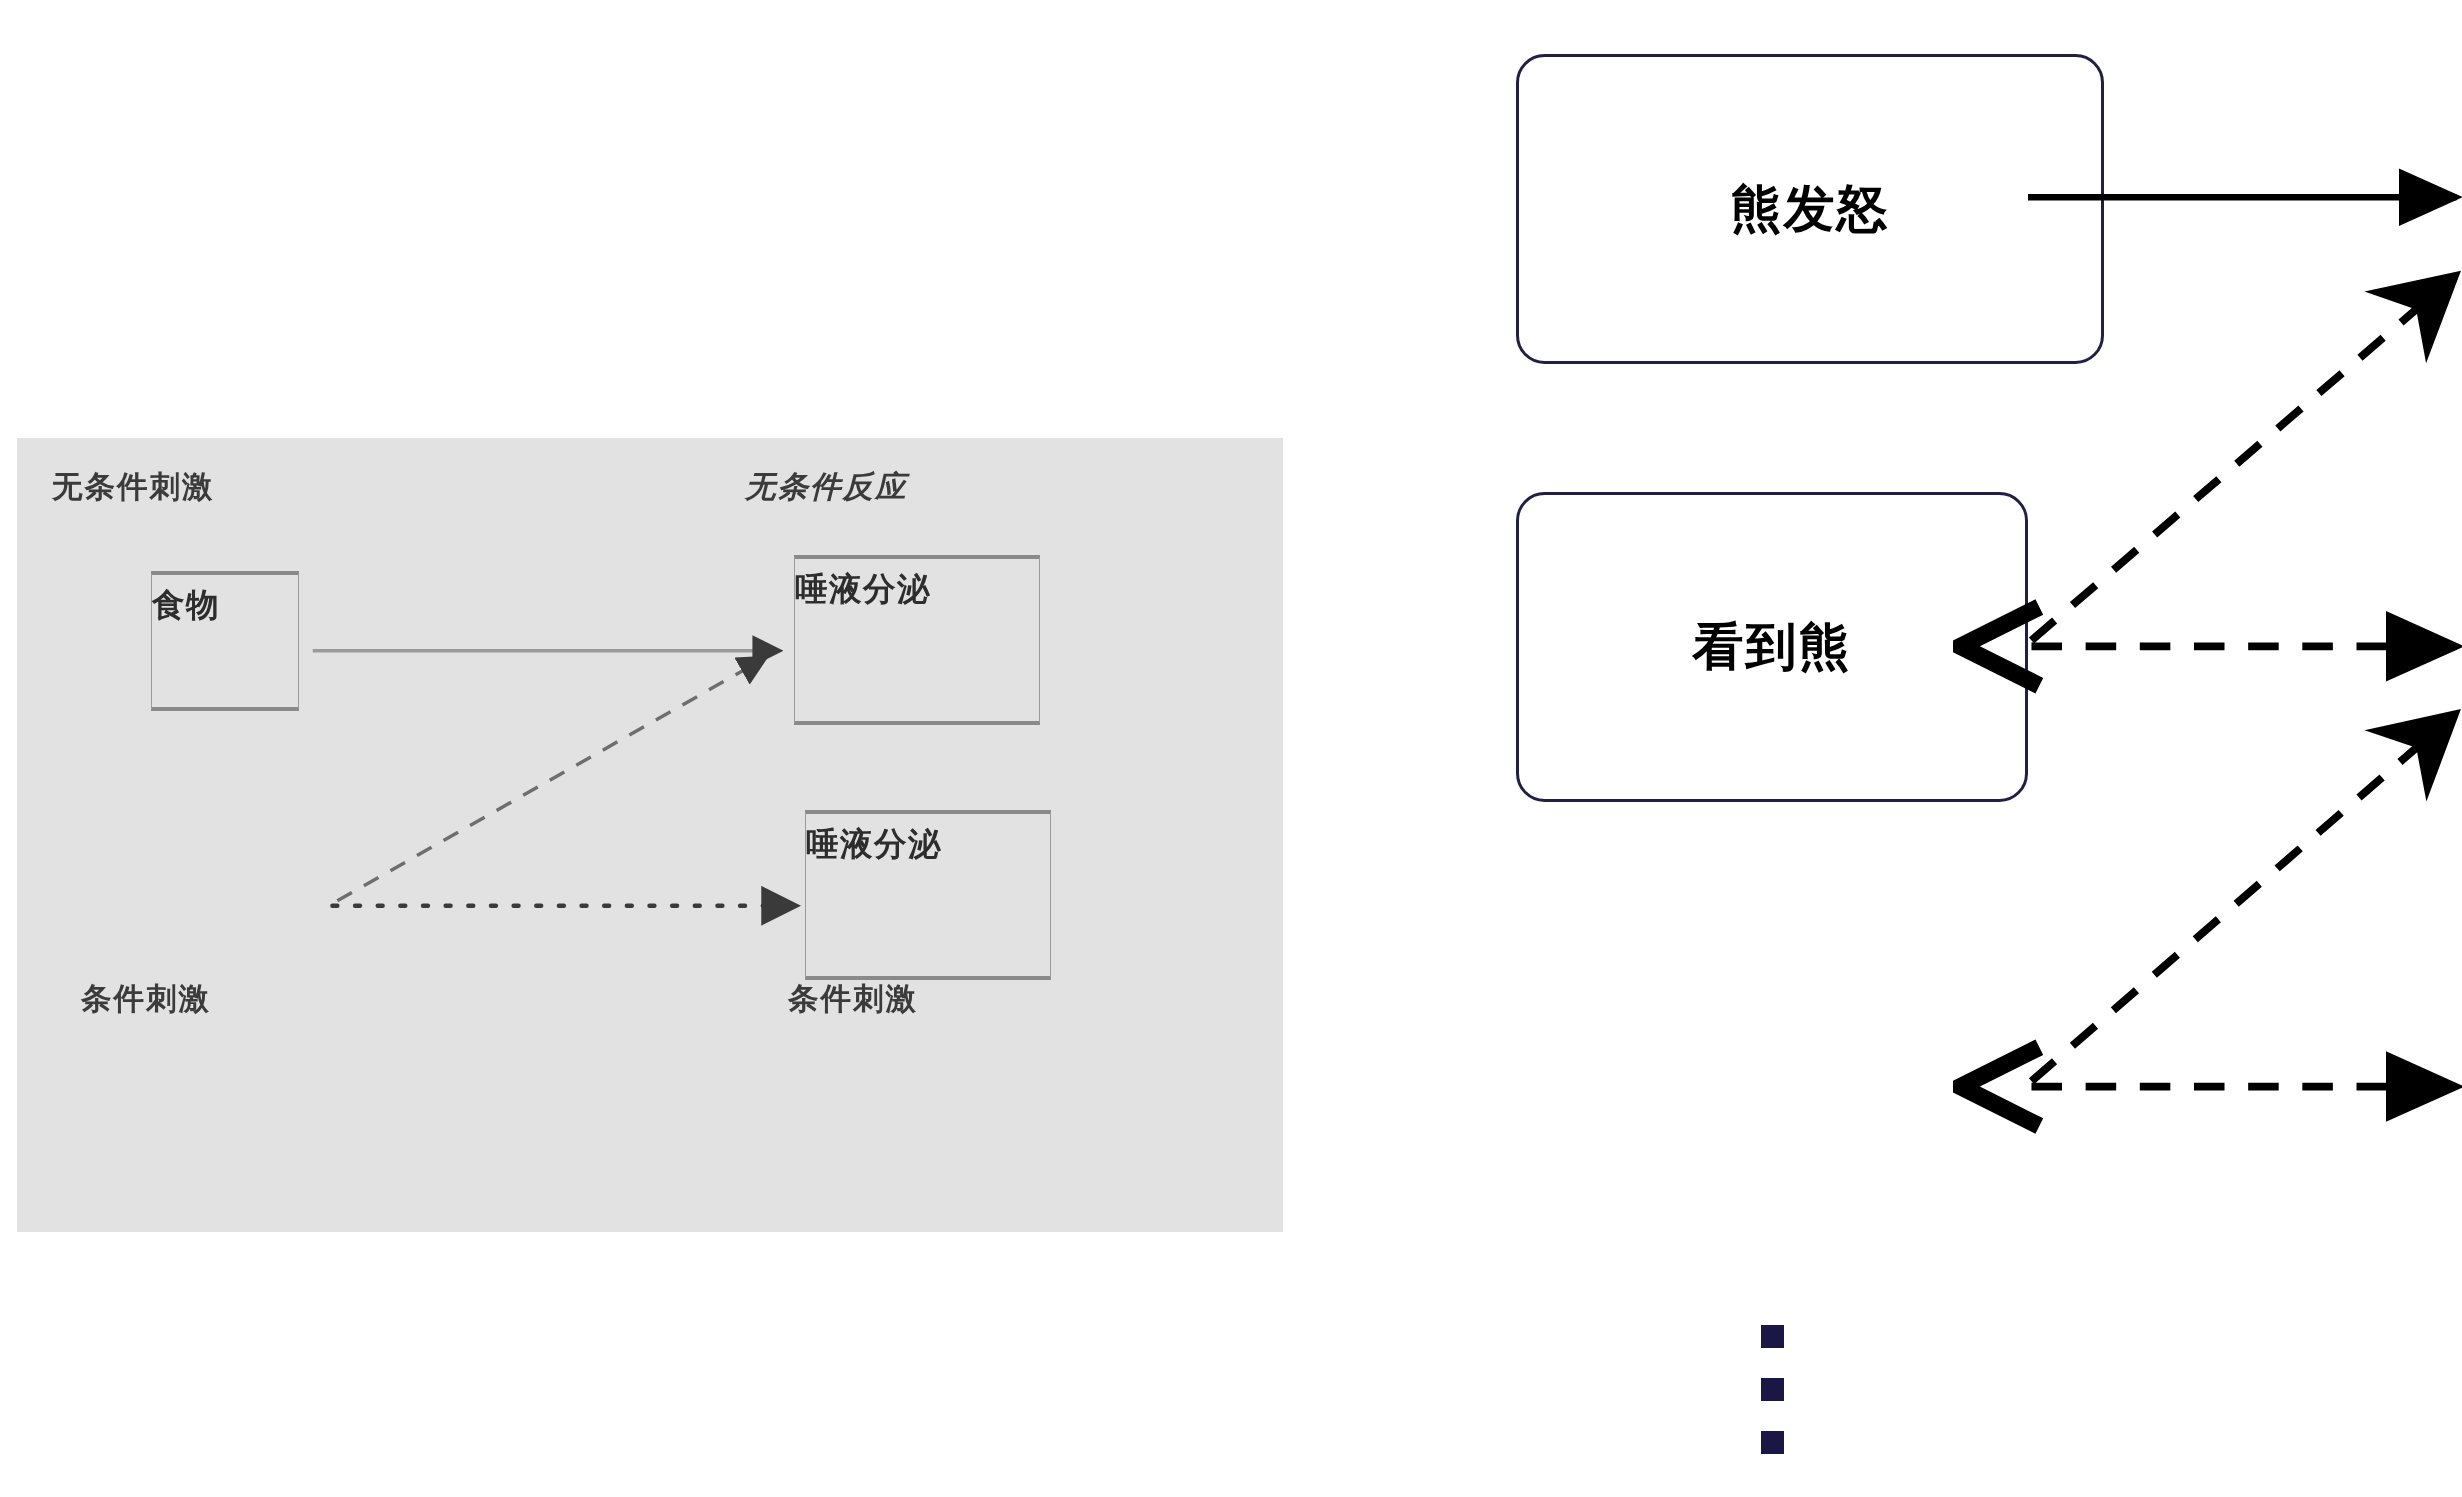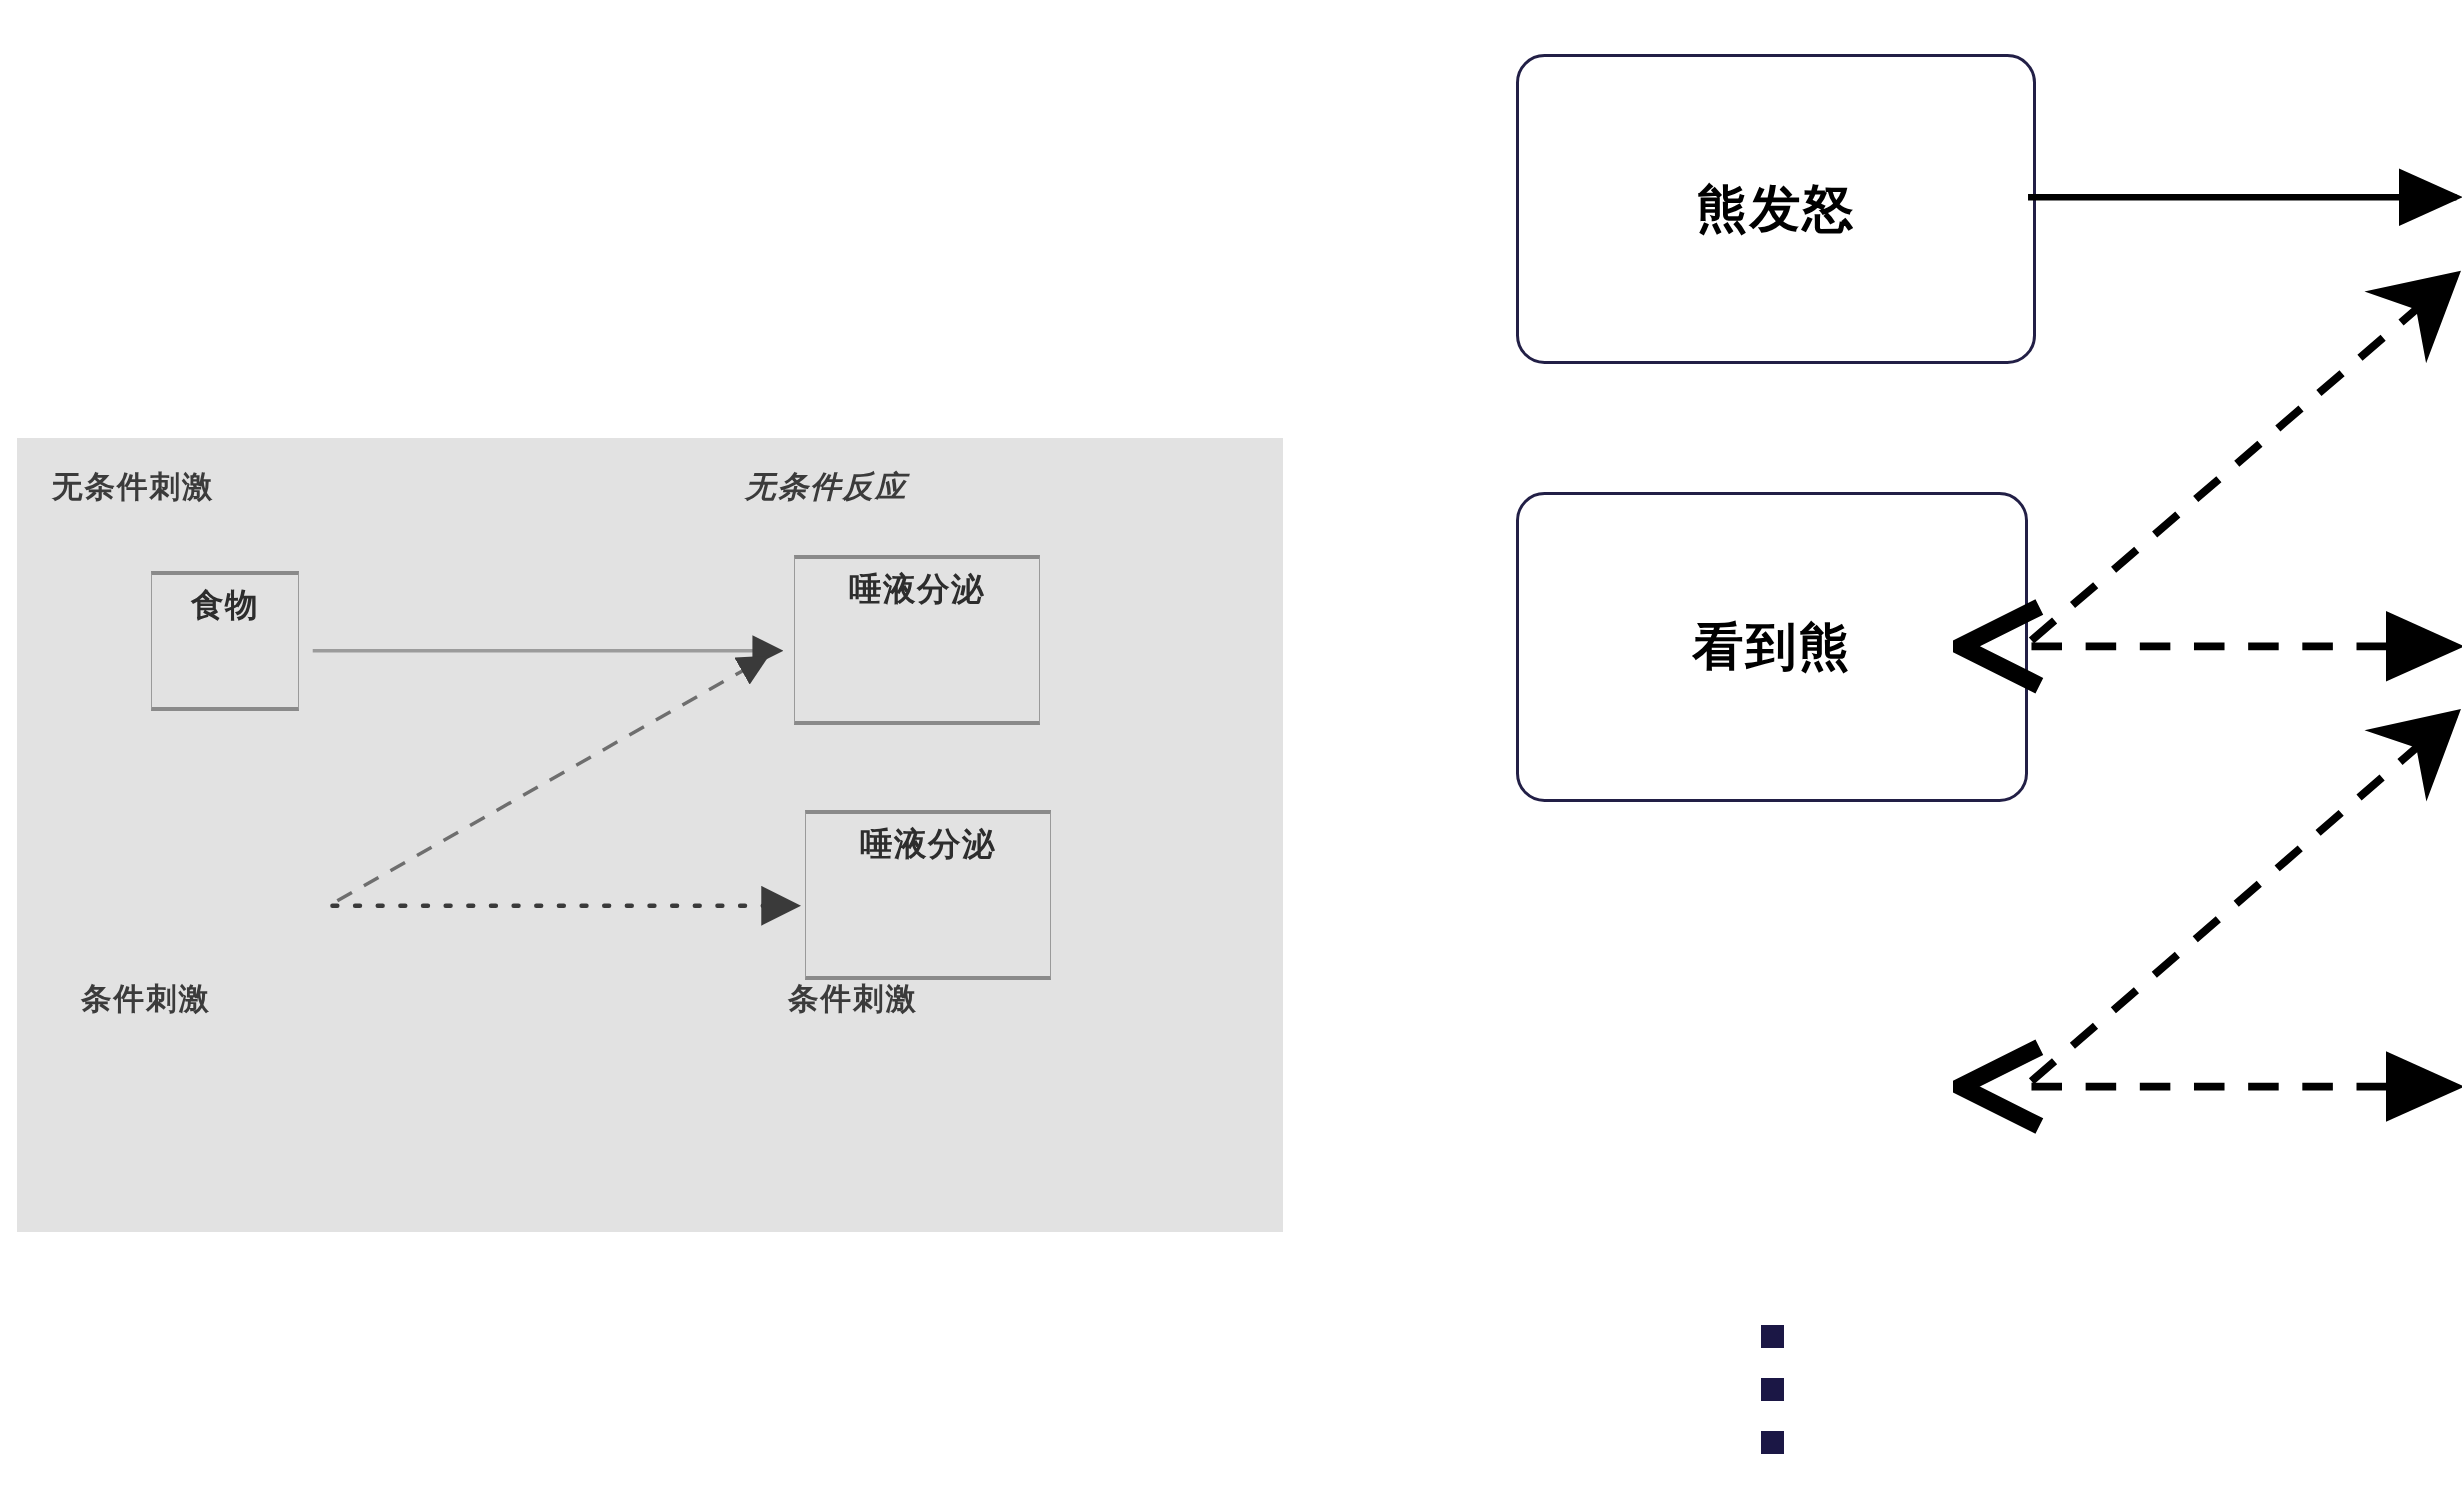--- a/index.html
+++ b/index.html
@@ -38,21 +38,21 @@
   }
   .cc-box {
     position: absolute;
     background: #e2e2e2;
     border: 1.5px solid #9a9a9a;
     border-top: 4.4px solid #8a8a8a;
     border-bottom: 4.4px solid #8a8a8a;
     box-sizing: border-box;
     display: flex;
     align-items: flex-start;
-    justify-content: center;
+    justify-content: flex-start;
     padding-top: 8.9px;
   }
   .cc-box span {
     color: #2d2d2d;
     font-size: 32.5px;
     font-weight: 700;
     letter-spacing: 1.5px;
     white-space: nowrap;
   }
 
@@ -140,21 +140,21 @@
       </defs>
 
       <line x1="600" y1="432" x2="1500" y2="432" stroke="#9b9b9b" stroke-width="7" marker-end="url(#ccHead)"></line>
 
       <line x1="640" y1="950" x2="1520" y2="950" stroke="#3a3a3a" stroke-width="9" stroke-dasharray="10 36" stroke-linecap="round" marker-end="url(#ccHead)"></line>
 
       <line x1="650" y1="940" x2="1478" y2="470" stroke="#6e6e6e" stroke-width="7" stroke-dasharray="34 28" marker-end="url(#ccHeadDown)"></line>
     </svg>
   </div>
 
-  <div class="node dark" style="left:1516px; top:54px; width:520px; height:310px;">
+  <div class="node dark" style="left:1516px; top:54px; width:588px; height:310px;">
     <span class="label-cn">熊发怒</span>
   </div>
 
   <div class="node dark" style="left:1516px; top:492px; width:512px; height:310px;">
     <span class="label-cn">看到熊</span>
   </div>
 
 
   <div class="dots navy" style="left:1761px; top:1325px;">
     <i></i>

